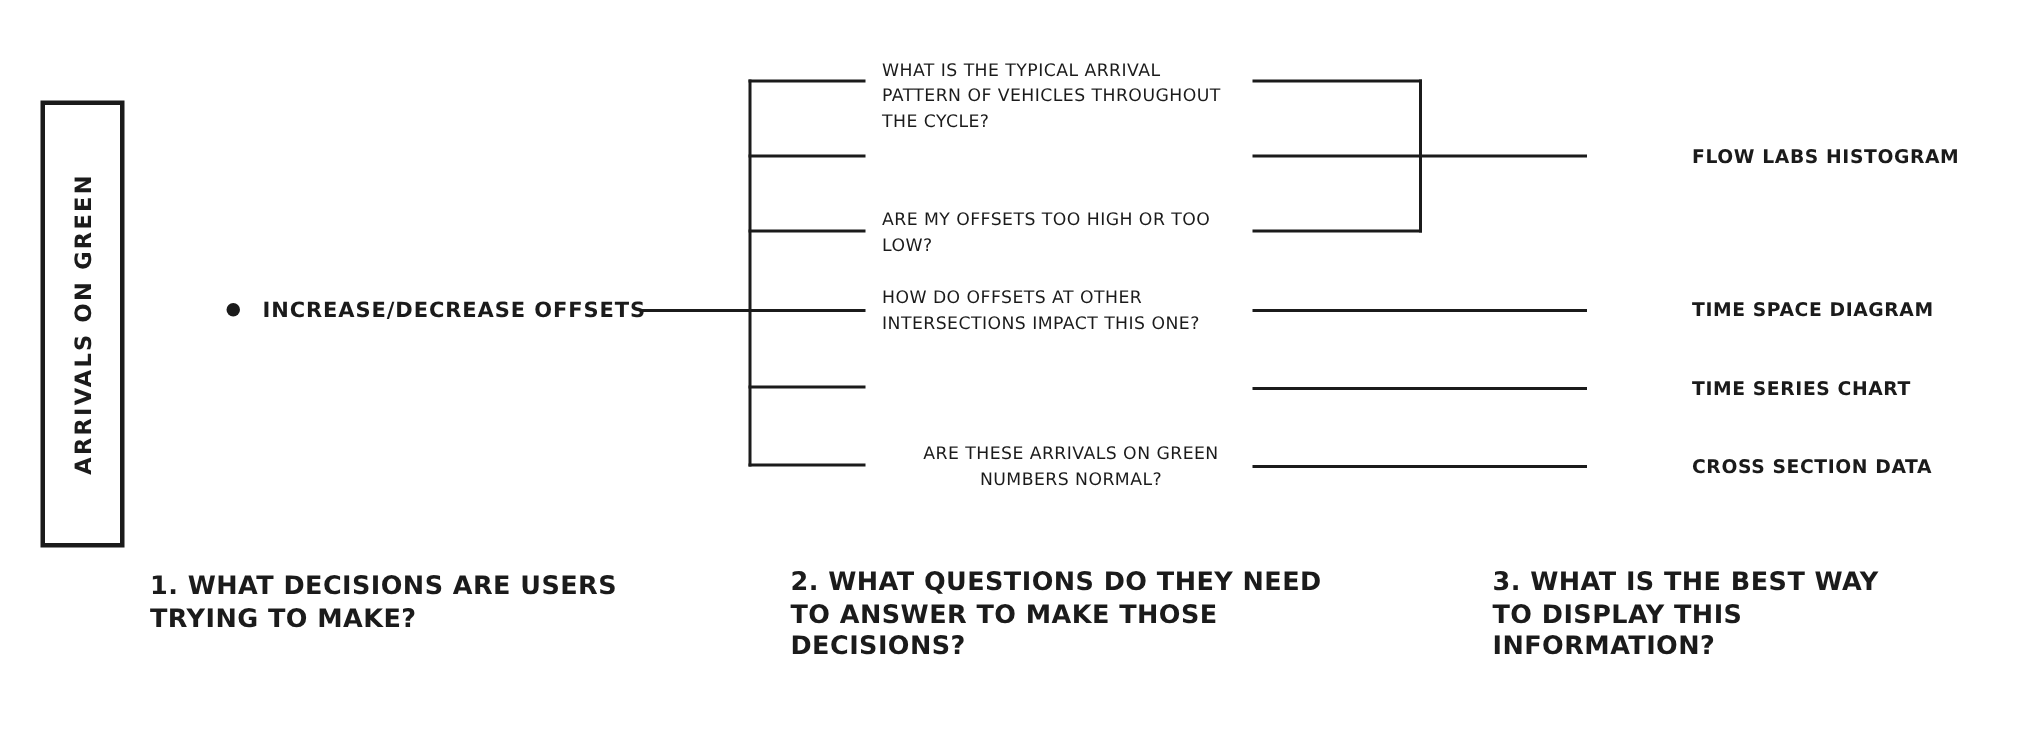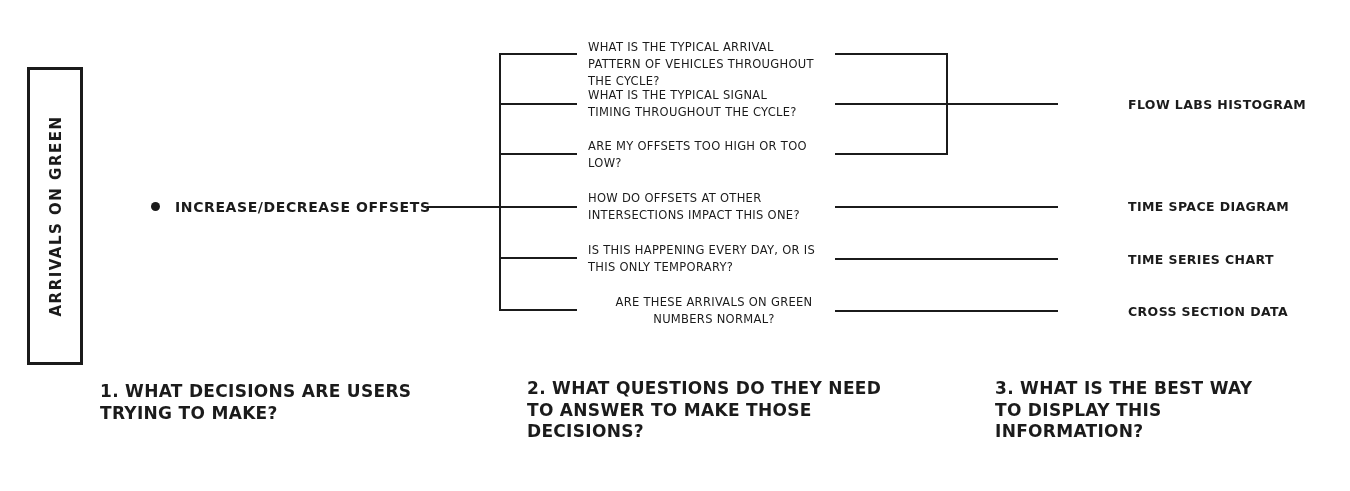--- a/index.html
+++ b/index.html
@@ -112,28 +112,24 @@
 
   <div class="line h" style="left:499px; top:53px;  width:78px;"></div>
   <div class="line h" style="left:499px; top:103px; width:78px;"></div>
   <div class="line h" style="left:499px; top:153px; width:78px;"></div>
   <div class="line h" style="left:499px; top:257px; width:78px;"></div>
   <div class="line h" style="left:499px; top:309px; width:78px;"></div>
 
   <div class="question" style="top:64px;">WHAT IS THE TYPICAL ARRIVAL
 PATTERN OF VEHICLES THROUGHOUT
 THE CYCLE?</div>
-  <div class="question" style="top:104px;">WHAT IS THE TYPICAL SIGNAL
-TIMING THROUGHOUT THE CYCLE?</div>
   <div class="question" style="top:155px;">ARE MY OFFSETS TOO HIGH OR TOO
 LOW?</div>
   <div class="question" style="top:207px;">HOW DO OFFSETS AT OTHER
 INTERSECTIONS IMPACT THIS ONE?</div>
-  <div class="question" style="top:259px;">IS THIS HAPPENING EVERY DAY, OR IS
-THIS ONLY TEMPORARY?</div>
   <div class="question" style="top:311px;text-align:center;">ARE THESE ARRIVALS ON GREEN
 NUMBERS NORMAL?</div>
 
   <div class="line h" style="left:835px; top:53px;  width:113px;"></div>
   <div class="line h" style="left:835px; top:103px; width:113px;"></div>
   <div class="line h" style="left:835px; top:153px; width:113px;"></div>
   <div class="line v" style="left:946px; top:53px;  height:102px;"></div>
   <div class="line h" style="left:948px; top:103px; width:110px;"></div>
 
   <div class="line h" style="left:835px; top:206px; width:223px;"></div>

